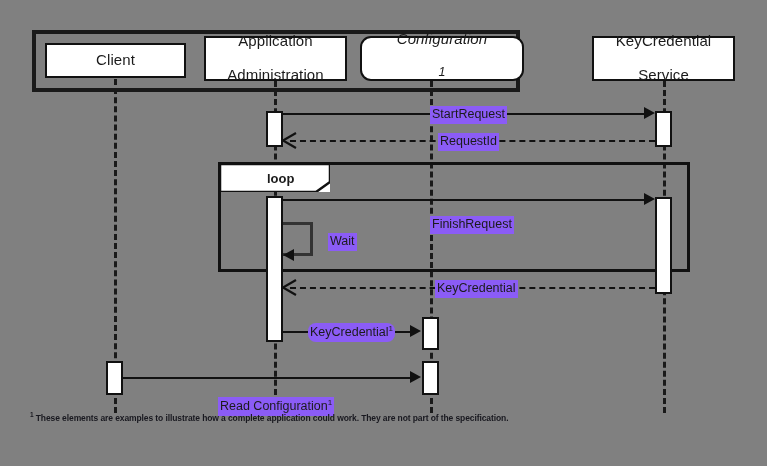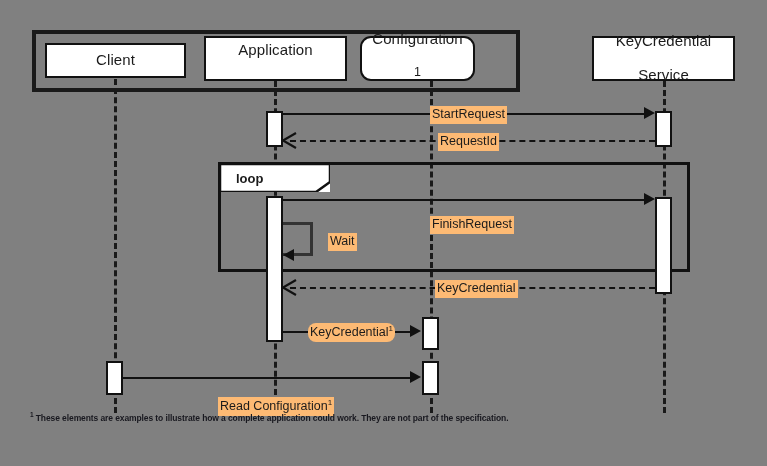--- a/index.html
+++ b/index.html
@@ -71,21 +71,21 @@
     border-top:6px solid transparent;
     border-bottom:6px solid transparent;
     border-right:11px solid #111111;
   }
   
   .openhead{position:absolute;z-index:5;}
   .openhead svg{display:block;}
 
   .msg-label{
     position:absolute;
-    background:#fdba74;
+    background:#8b5cf6;
     color:#1b1b1b;
     font-size:12.5px;
     line-height:1;
     padding:2px 2px 3px 2px;
     white-space:nowrap;
     z-index:6;
   }
   .msg-label sup{font-size:8px;vertical-align:super;}
 
   
@@ -140,24 +140,25 @@
 
   <div class="head" style="left:45px;top:43px;width:141px;height:35px;">
     <span>
       <span>Client</span>
     </span>
   </div>
 
   <div class="head" style="left:204px;top:36px;width:143px;height:45px;">
     <span>
       <span>Application</span><br>
-    </span>
-  </div>
-
-  <div class="head rounded" style="left:360px;top:36px;width:115px;height:45px;">
+      <span>Administration</span>
+    </span>
+  </div>
+
+  <div class="head rounded" style="left:360px;top:36px;width:164px;height:45px;font-style:italic;">
     <span>
       <span>Configuration</span><br>
       <sup>1</sup>
     </span>
   </div>
 
   <div class="head" style="left:592px;top:36px;width:143px;height:45px;">
     <span>
       <span>KeyCredential</span><br>
       <span>Service</span>
@@ -168,21 +169,21 @@
   <div class="lifeline" style="left:274px;top:81px;height:332px;"></div>
   <div class="lifeline" style="left:430px;top:81px;height:332px;"></div>
   <div class="lifeline" style="left:663px;top:81px;height:332px;"></div>
 
   <div class="fragment" style="left:218px;top:162px;width:472px;height:110px;"></div>
   <div class="frag-tab" style="left:220px;top:164px;width:110px;height:28px;">
     <svg class="tabshape" width="110" height="28" viewBox="0 0 110 28">
       <path d="M0,0 L110,0 L110,18 L96,28 L0,28 Z" fill="#ffffff" stroke="#111111" stroke-width="2.5"></path>
     </svg>
   </div>
-  <div class="frag-label" style="left:236px;top:172px;">loop</div>
+  <div class="frag-label" style="left:222px;top:172px;padding-left:45px;">loop</div>
 
   <div class="activation" style="left:266px;top:111px;width:17px;height:36px;"></div>
   <div class="activation" style="left:655px;top:111px;width:17px;height:36px;"></div>
 
   <div class="activation" style="left:266px;top:196px;width:17px;height:146px;"></div>
   <div class="activation" style="left:655px;top:197px;width:17px;height:97px;"></div>
 
   <div class="activation" style="left:422px;top:317px;width:17px;height:33px;"></div>
   <div class="activation" style="left:422px;top:361px;width:17px;height:34px;"></div>
   <div class="activation" style="left:106px;top:361px;width:17px;height:34px;"></div>

